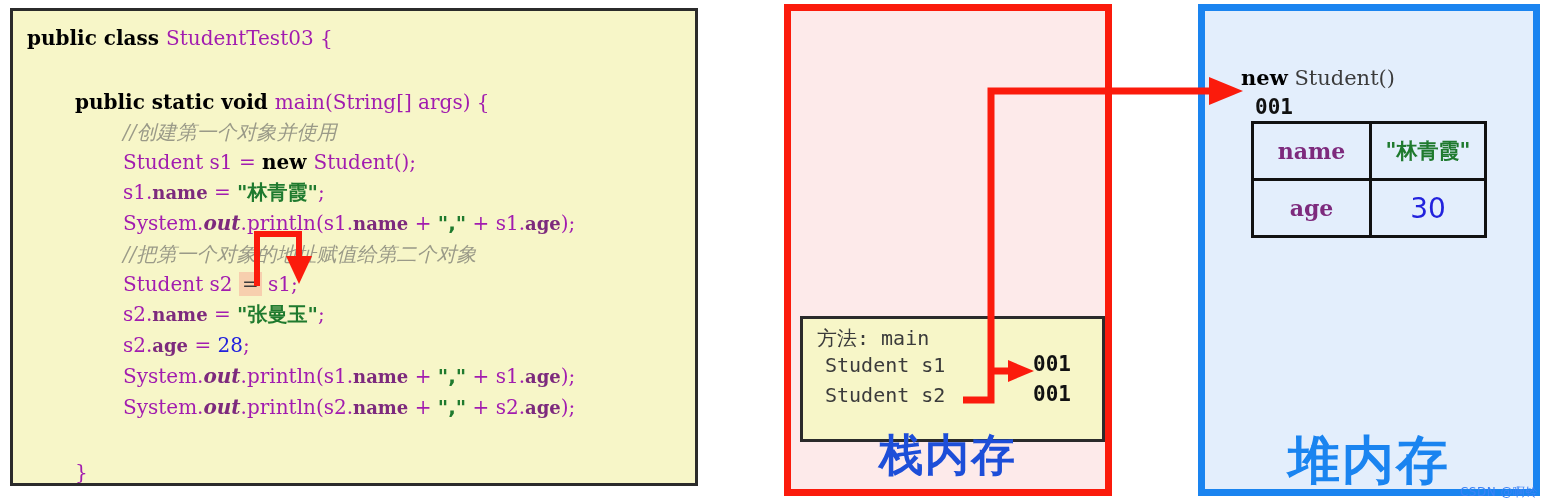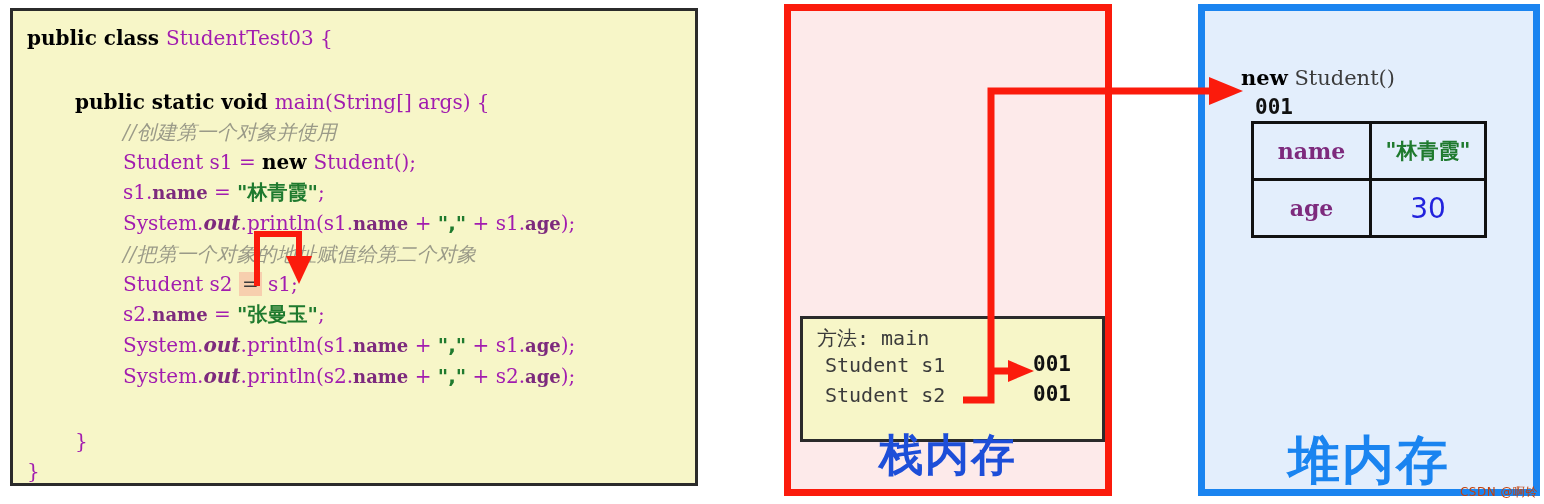--- a/index.html
+++ b/index.html
@@ -231,40 +231,41 @@
     pointer-events: none;
   }
 
   
   .watermark {
     position: absolute;
     right: 6px;
     bottom: 3px;
     font-family: "DejaVu Sans", sans-serif;
     font-size: 12px;
-    color: #c2410c;
+    color: #3b82f6;
     letter-spacing: 0.5px;
   }
 </style>
 </head>
 <body>
 
 <div class="stage">
 
   <div class="code-panel">
     <div class="code-lines">
         <div class="ln"><span class="kw">public class </span><span class="plain">StudentTest03 {</span></div>
         <div class="ln ind1"><span class="kw">public static void </span><span class="plain">main(String[] args) {</span></div>
         <div class="ln ind2"><span class="cmt">//创建第一个对象并使用</span></div>
         <div class="ln ind2"><span class="plain">Student s1 = </span><span class="kw">new </span><span class="plain">Student();</span></div>
         <div class="ln ind2"><span class="plain">s1.</span><span class="fld">name</span><span class="plain"> = </span><span class="strz">"林青霞"</span><span class="plain">;</span></div>
         <div class="ln ind2"><span class="plain">System.</span><span class="outk">out</span><span class="plain">.println(s1.</span><span class="fld">name</span><span class="plain"> + </span><span class="strz">","</span><span class="plain"> + s1.</span><span class="fld">age</span><span class="plain">);</span></div>
         <div class="ln ind2"><span class="cmt">//把第一个对象的地址赋值给第二个对象</span></div>
         <div class="ln ind2"><span class="plain">Student s2 </span><span class="hl">=</span><span class="plain"> s1;</span></div>
         <div class="ln ind2"><span class="plain">s2.</span><span class="fld">name</span><span class="plain"> = </span><span class="strz">"张曼玉"</span><span class="plain">;</span></div>
+        <div class="ln ind2"><span class="plain">s2.</span><span class="fld">age</span><span class="plain"> = </span><span class="num">28</span><span class="plain">;</span></div>
         <div class="ln ind2"><span class="plain">System.</span><span class="outk">out</span><span class="plain">.println(s1.</span><span class="fld">name</span><span class="plain"> + </span><span class="strz">","</span><span class="plain"> + s1.</span><span class="fld">age</span><span class="plain">);</span></div>
         <div class="ln ind2"><span class="plain">System.</span><span class="outk">out</span><span class="plain">.println(s2.</span><span class="fld">name</span><span class="plain"> + </span><span class="strz">","</span><span class="plain"> + s2.</span><span class="fld">age</span><span class="plain">);</span></div>
         <div class="ln ind1"><span class="plain">}</span></div>
         <div class="ln"><span class="plain">}</span></div>
       </div>
 
     <svg class="code-arrow" viewBox="0 0 62 62">
       <path d="M4 62 L4 10 L46 10 L46 34" stroke="#fb1b0c" stroke-width="6" fill="none"></path>
       <path d="M46 60 L33 32 L59 32 Z" fill="#fb1b0c"></path>
     </svg>

